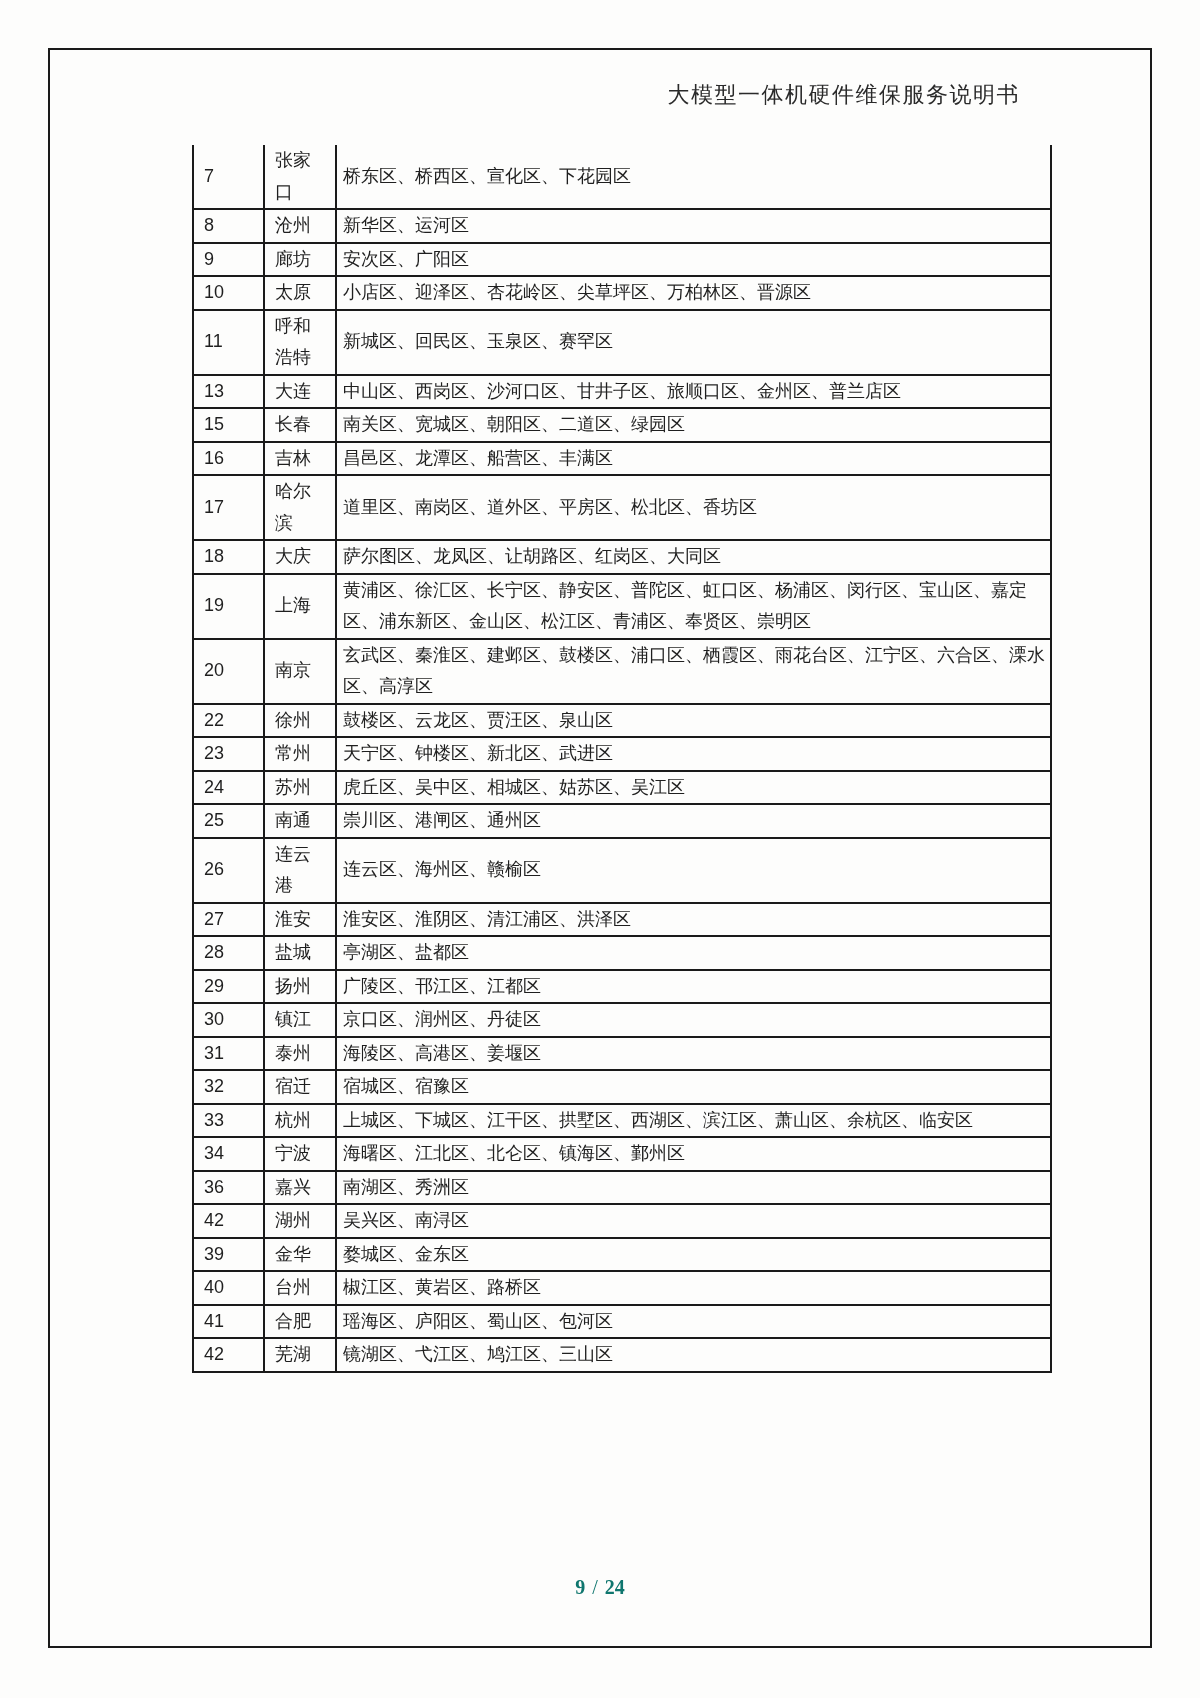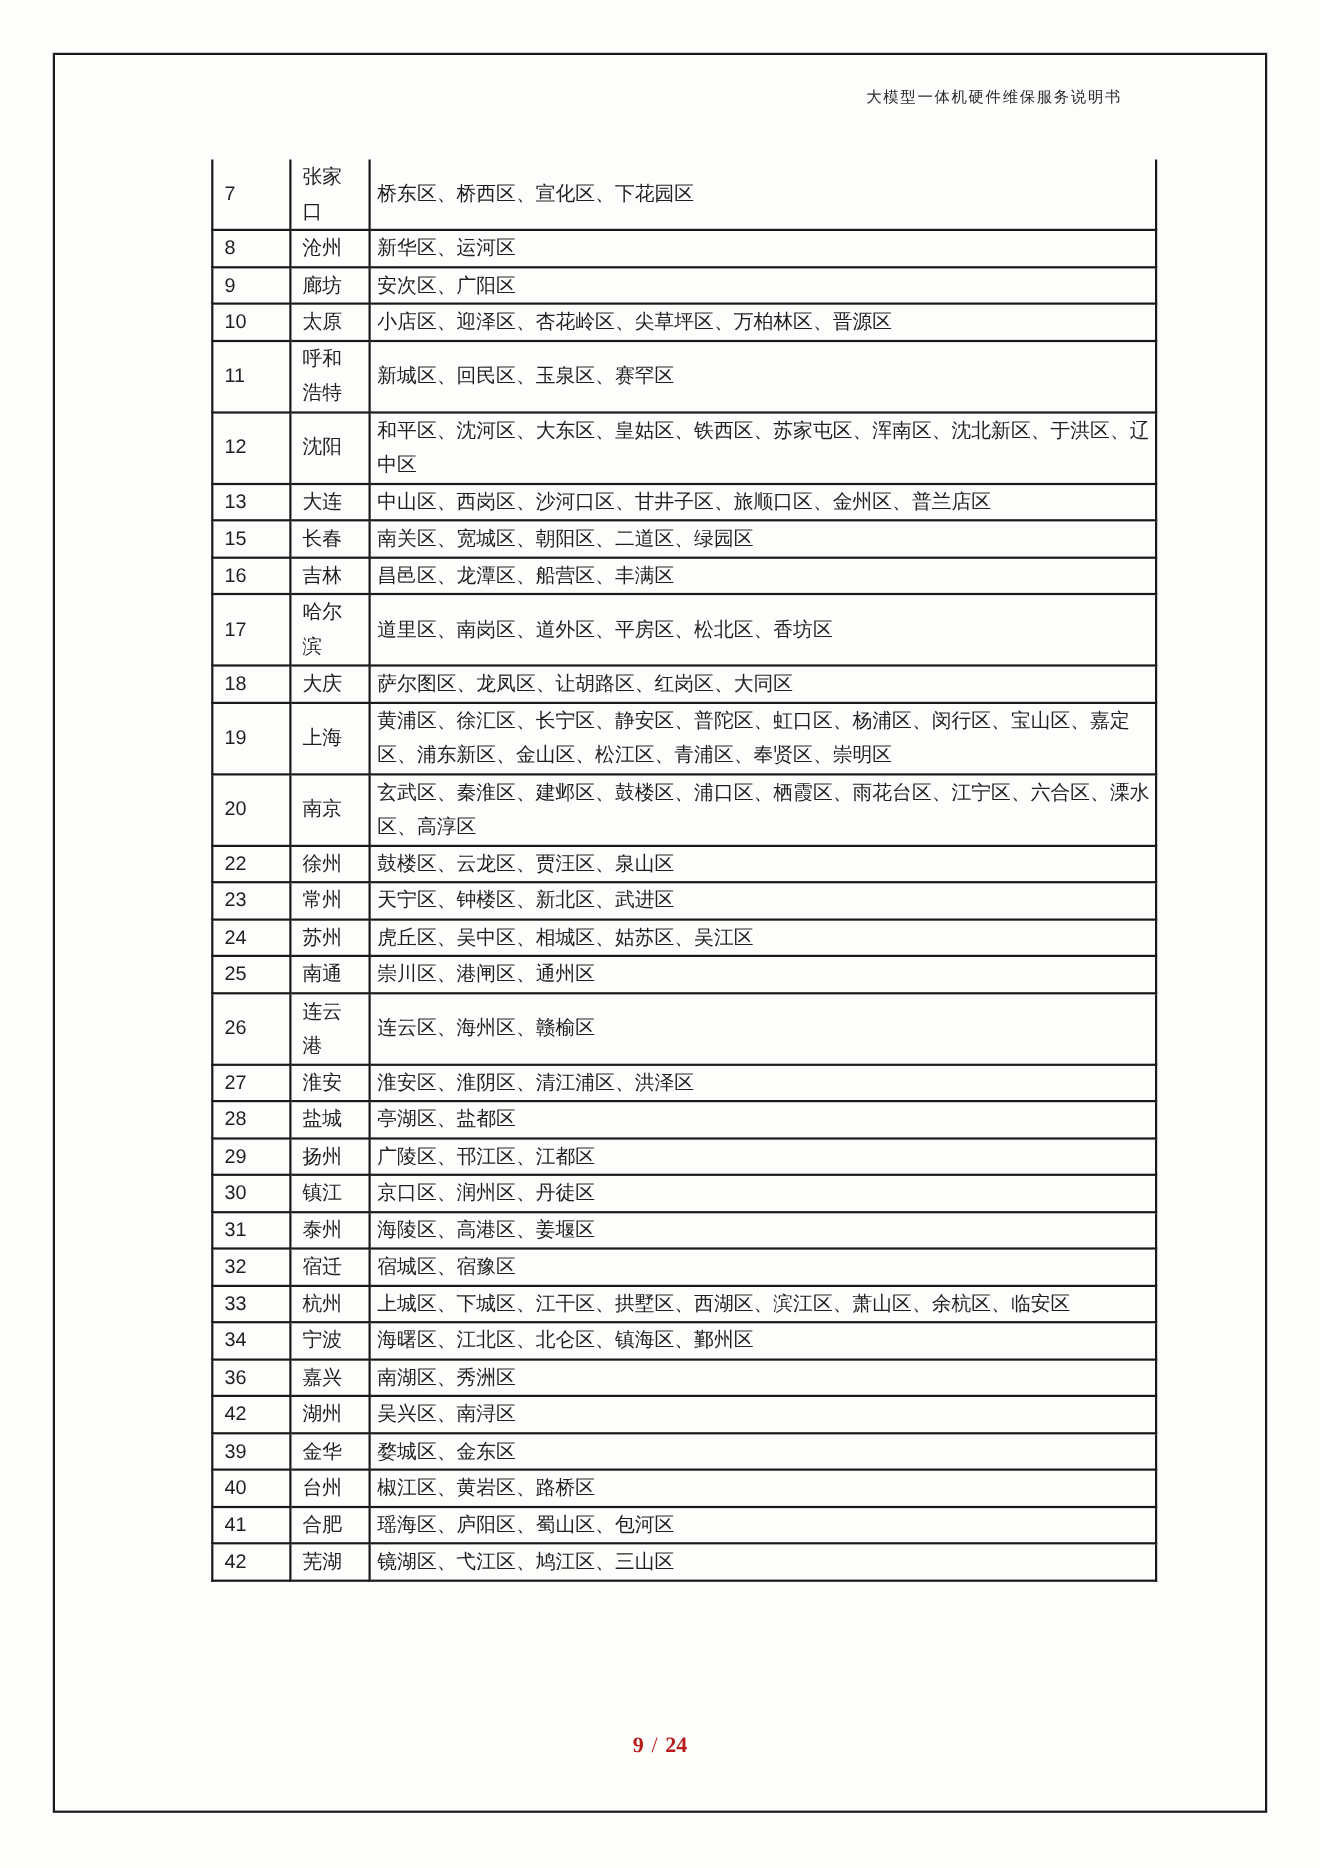--- a/index.html
+++ b/index.html
@@ -21,21 +21,21 @@
     height: 1600px;
     border: 2px solid #1a1a1a;
     background: #fdfdfc;
   }
   .doc-header {
     position: absolute;
     top: 80px;
     left: 48px;
     width: 972px;
     text-align: right;
-    font-size: 14px;
+    font-size: 22px;
     letter-spacing: 1.5px;
     color: #2a2a2a;
   }
   table.city-table {
     position: absolute;
     left: 192px;
     top: 145px;
     width: 858px;
     border-collapse: collapse;
     table-layout: fixed;
@@ -54,21 +54,21 @@
   td.cell-districts { padding: 0 5px 0 6px; }
   .doc-footer {
     position: absolute;
     top: 1576px;
     left: 48px;
     width: 1104px;
     text-align: center;
     font-family: "Liberation Serif", serif;
     font-weight: bold;
     font-size: 20px;
-    color: #b91c1c;
+    color: #0f766e;
   }
   .doc-footer .sep { margin: 0 7px; font-weight: normal; }
 </style>
 </head>
 <body>
 
 <div class="canvas">
 
   <div class="page-frame"></div>
 
@@ -102,25 +102,20 @@
       <td class="cell-no">10</td>
       <td class="cell-city">太原</td>
       <td class="cell-districts">小店区、迎泽区、杏花岭区、尖草坪区、万柏林区、晋源区</td>
     </tr>
         <tr>
       <td class="cell-no">11</td>
       <td class="cell-city">呼和浩特</td>
       <td class="cell-districts">新城区、回民区、玉泉区、赛罕区</td>
     </tr>
         <tr>
-      <td class="cell-no">12</td>
-      <td class="cell-city">沈阳</td>
-      <td class="cell-districts">和平区、沈河区、大东区、皇姑区、铁西区、苏家屯区、浑南区、沈北新区、于洪区、辽中区</td>
-    </tr>
-        <tr>
       <td class="cell-no">13</td>
       <td class="cell-city">大连</td>
       <td class="cell-districts">中山区、西岗区、沙河口区、甘井子区、旅顺口区、金州区、普兰店区</td>
     </tr>
         <tr>
       <td class="cell-no">15</td>
       <td class="cell-city">长春</td>
       <td class="cell-districts">南关区、宽城区、朝阳区、二道区、绿园区</td>
     </tr>
         <tr>

